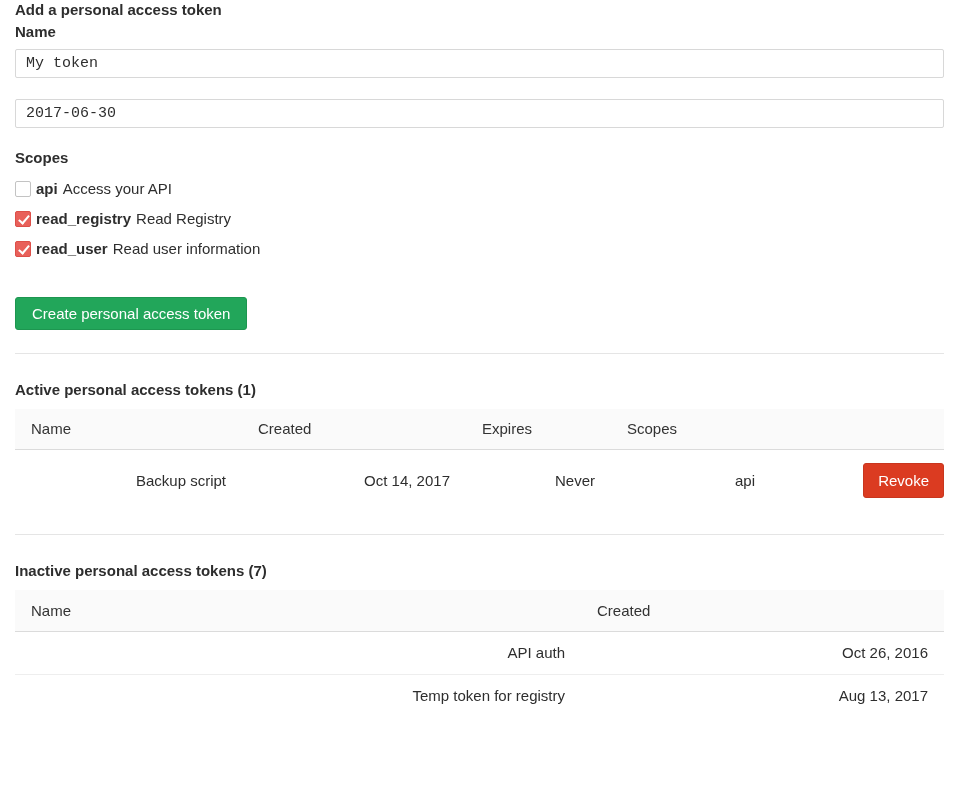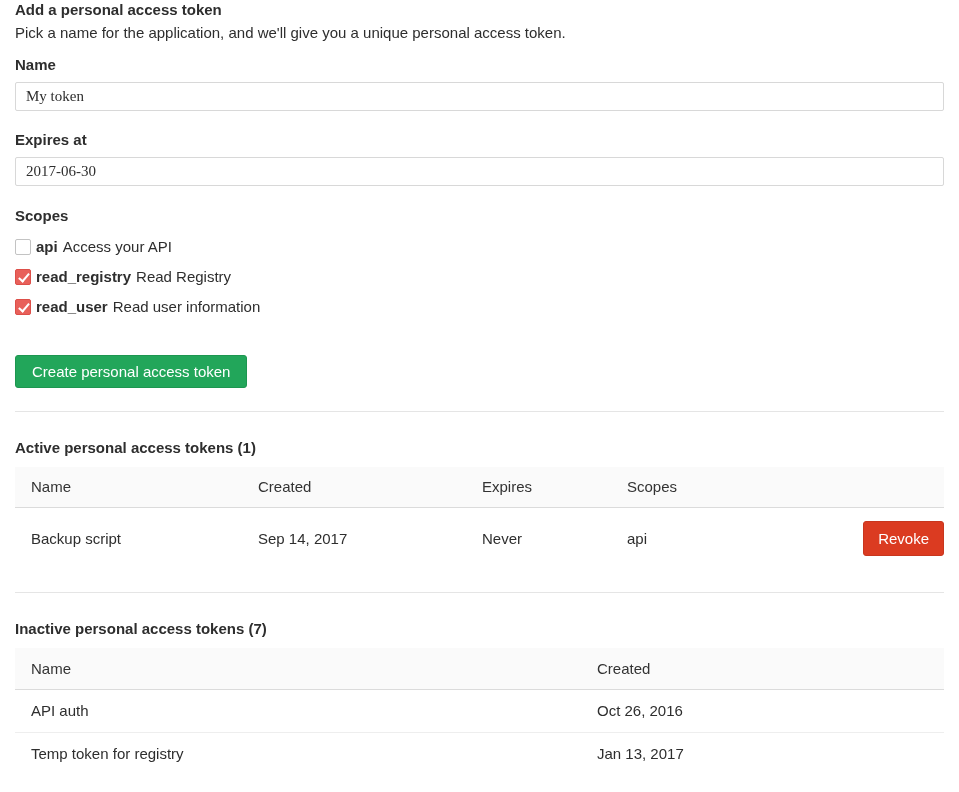--- a/index.html
+++ b/index.html
@@ -29,21 +29,21 @@
     line-height: 16px;
     margin: 0 0 9px 0;
   }
   .text-input {
     display: block;
     width: 100%;
     height: 29px;
     border: 1px solid #d8d8d8;
     border-radius: 2px;
     padding: 0 10px;
-    font-family: Liberation Serif, serif;
+    font-family: Liberation Mono, monospace;
     font-size: 15px;
     color: #2e2e2e;
     background: #fff;
     outline: none;
   }
   .field-group { margin-bottom: 20px; }
   .field-group.first { margin-bottom: 0; }
   .spacer-after-input { height: 21px; }
 
   .scopes-label { margin: 22px 0 15px 0; }
@@ -111,21 +111,21 @@
   table.tokens-table th {
     background: #fafafa;
     border-bottom: 1px solid #dbdbdb;
     font-weight: 400;
     text-align: left;
     color: #333;
     height: 40px;
     padding: 0 16px;
   }
   table.tokens-table td {
-    text-align: left;
+    text-align: right;
     padding: 13px 16px;
     vertical-align: middle;
   }
   table.active td { height: 62px; }
   .col-name { width: 227px; }
   .col-created { width: 224px; }
   .col-expires { width: 145px; }
   .col-scopes { width: 160px; }
   .col-action { }
   .cell-action { text-align: right !important; padding-right: 0 !important; }
@@ -155,31 +155,29 @@
 
   .hr-before-inactive { margin-top: 34px; }
 </style>
 </head>
 <body>
 
 <div class="container">
 
   
   <h4 class="section-title form-title">Add a personal access token</h4>
-  <p class="description">Pick a name for the application, and we'll give you a unique personal access token.</p>
 
   <div class="field-group first">
     <label class="field-label">Name</label>
     <input class="text-input" type="text" value="My token" style="">
   </div>
 
   <div class="spacer-after-input"></div>
 
   <div class="field-group first">
-    <label class="field-label">Expires at</label>
     <input class="text-input" type="text" value="2017-06-30" style="">
   </div>
 
   <div class="section-title scopes-label">Scopes</div>
 
   <div class="scope-row">
     <span class="checkbox"></span>
     <span class="scope-name">api</span>
     <span class="scope-desc">Access your API</span>
   </div>
@@ -209,21 +207,21 @@
         <th class="col-name">Name</th>
         <th class="col-created">Created</th>
         <th class="col-expires">Expires</th>
         <th class="col-scopes">Scopes</th>
         <th class="col-action"></th>
       </tr>
     </thead>
     <tbody>
       <tr>
         <td>Backup script</td>
-        <td>Sep 14, 2017</td>
+        <td>Oct 14, 2017</td>
         <td>Never</td>
         <td>api</td>
         <td class="cell-action">
           <button class="btn-revoke">Revoke</button>
         </td>
       </tr>
     </tbody>
   </table>
 
   <hr class="divider hr-before-inactive">
@@ -238,18 +236,18 @@
         <th>Created</th>
       </tr>
     </thead>
     <tbody>
       <tr>
         <td>API auth</td>
         <td>Oct 26, 2016</td>
       </tr>
       <tr>
         <td>Temp token for registry</td>
-        <td>Jan 13, 2017</td>
+        <td>Aug 13, 2017</td>
       </tr>
     </tbody>
   </table>
 
 </div>
 
 </body></html>

